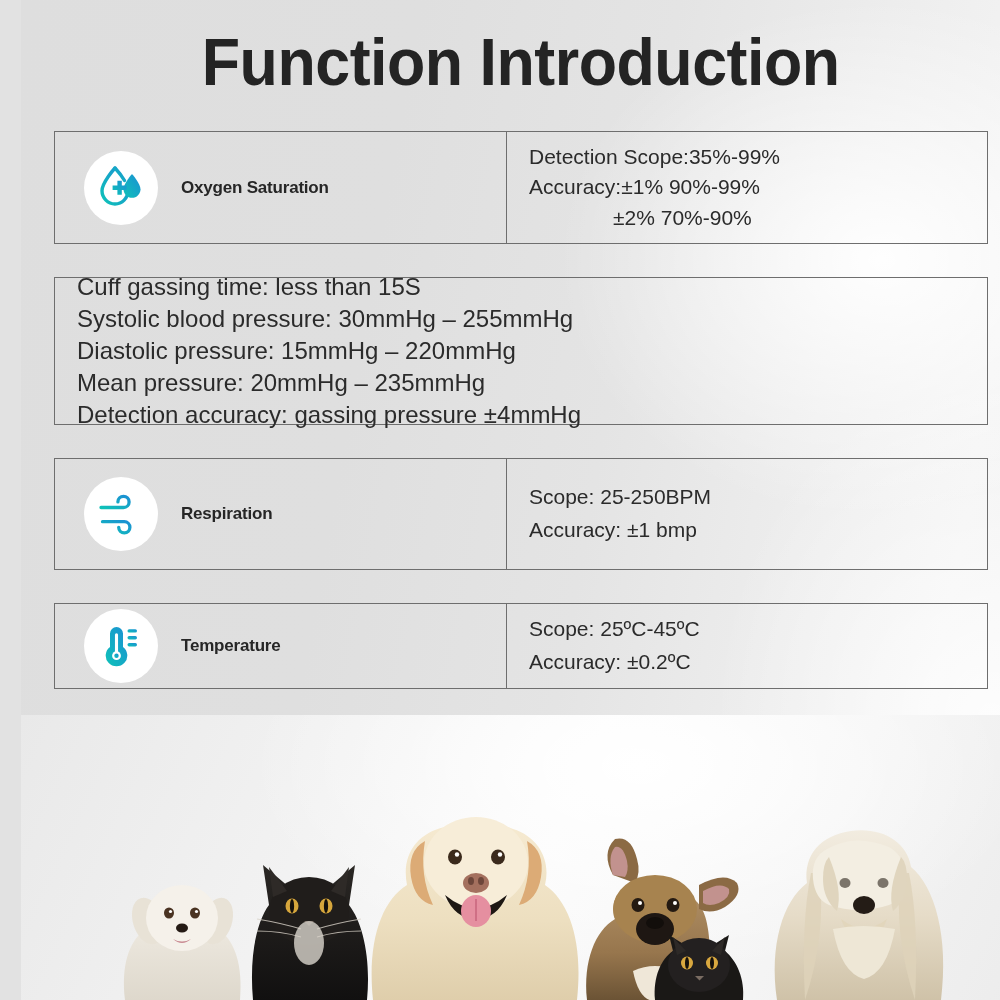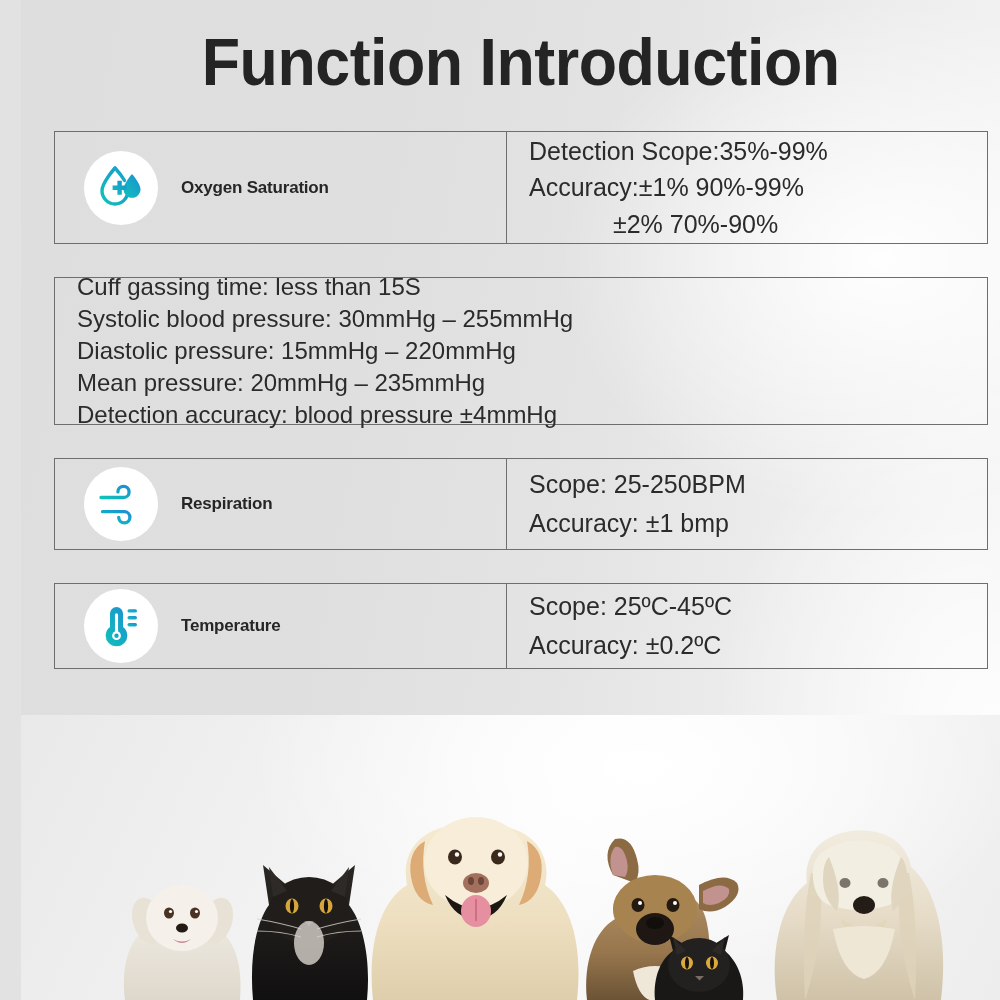--- a/index.html
+++ b/index.html
@@ -74,21 +74,21 @@
     flex: 1 1 auto;
     box-sizing: border-box;
     display: flex;
     flex-direction: column;
     justify-content: center;
     padding: 10px 10px 10px 22px;
   }
 
   .row-1 { height: 113px; }
   .row-2 { height: 148px; }
-  .row-3 { height: 92px; }
+  .row-3 { height: 112px; }
   .row-4 { height: 86px; }
 
   .icon-badge {
     width: 74px;
     height: 74px;
     border-radius: 50%;
     background: #ffffff;
     display: flex;
     align-items: center;
     justify-content: center;
@@ -100,21 +100,21 @@
     margin-left: 23px;
     font-family: "Liberation Sans", sans-serif;
     font-weight: 700;
     font-size: 17px;
     letter-spacing: -0.2px;
     color: #262626;
   }
 
   .spec-line {
     font-family: "Liberation Sans", sans-serif;
-    font-size: 25px;
+    font-size: 21px;
     color: #2b2b2b;
     line-height: 1.38;
     white-space: nowrap;
   }
   .spec-line.indent { padding-left: 84px; }
   .row-2 .spec-line { font-size: 24px; line-height: 1.33; }
   .row-1 .spec-line { line-height: 1.46; }
   .row-3 .spec-line,
   .row-4 .spec-line { line-height: 1.55; }
 
@@ -167,21 +167,21 @@
         <div class="spec-line indent">±2% 70%-90%</div>
       </div>
     </div>
 
     <div class="spec-row row-2">
       <div class="cell-right">
         <div class="spec-line">Cuff gassing time: less than 15S</div>
         <div class="spec-line">Systolic blood pressure: 30mmHg – 255mmHg</div>
         <div class="spec-line">Diastolic pressure: 15mmHg – 220mmHg</div>
         <div class="spec-line">Mean pressure: 20mmHg – 235mmHg</div>
-        <div class="spec-line">Detection accuracy: blood pressure ±4mmHg</div>
+        <div class="spec-line">Detection accuracy: gassing pressure ±4mmHg</div>
       </div>
     </div>
 
     <div class="spec-row row-3">
       <div class="cell-left">
         <div class="icon-badge">
           <svg width="50" height="50" viewBox="0 0 50 50" aria-hidden="true">
             <defs>
               <linearGradient id="gradWind" x1="1" y1="0" x2="0" y2="1">
                 <stop offset="0%" stop-color="#1B8FD4"></stop>

